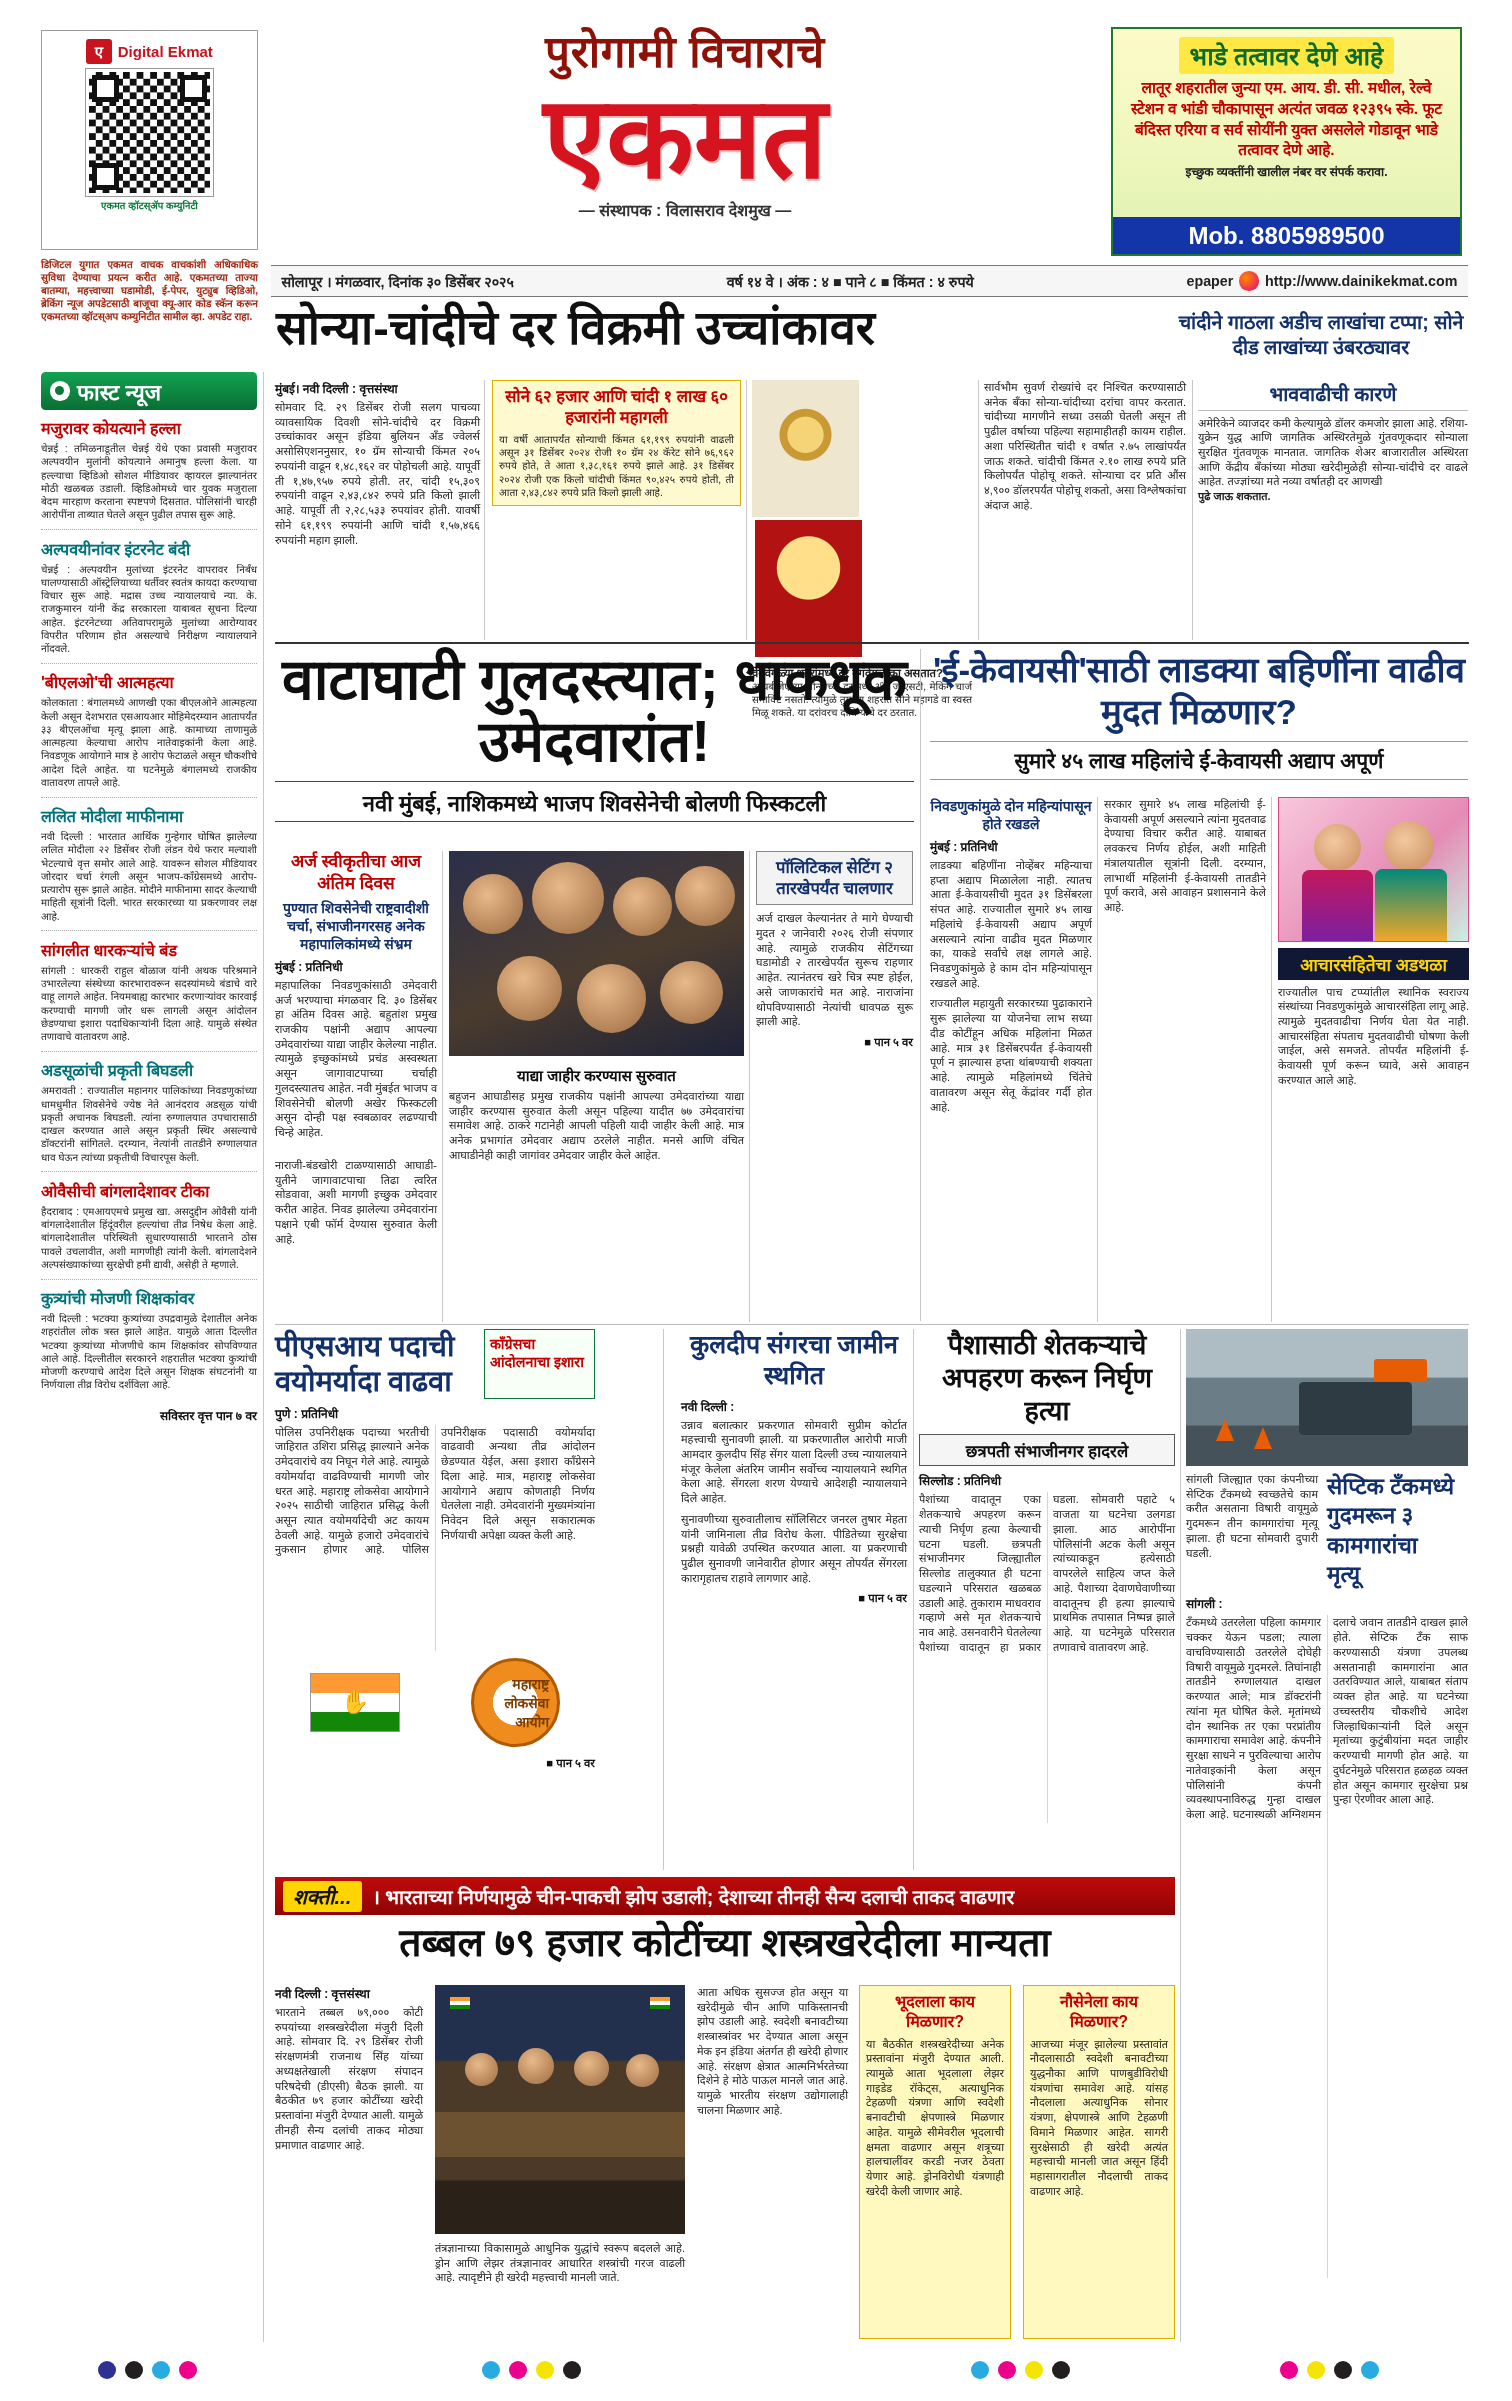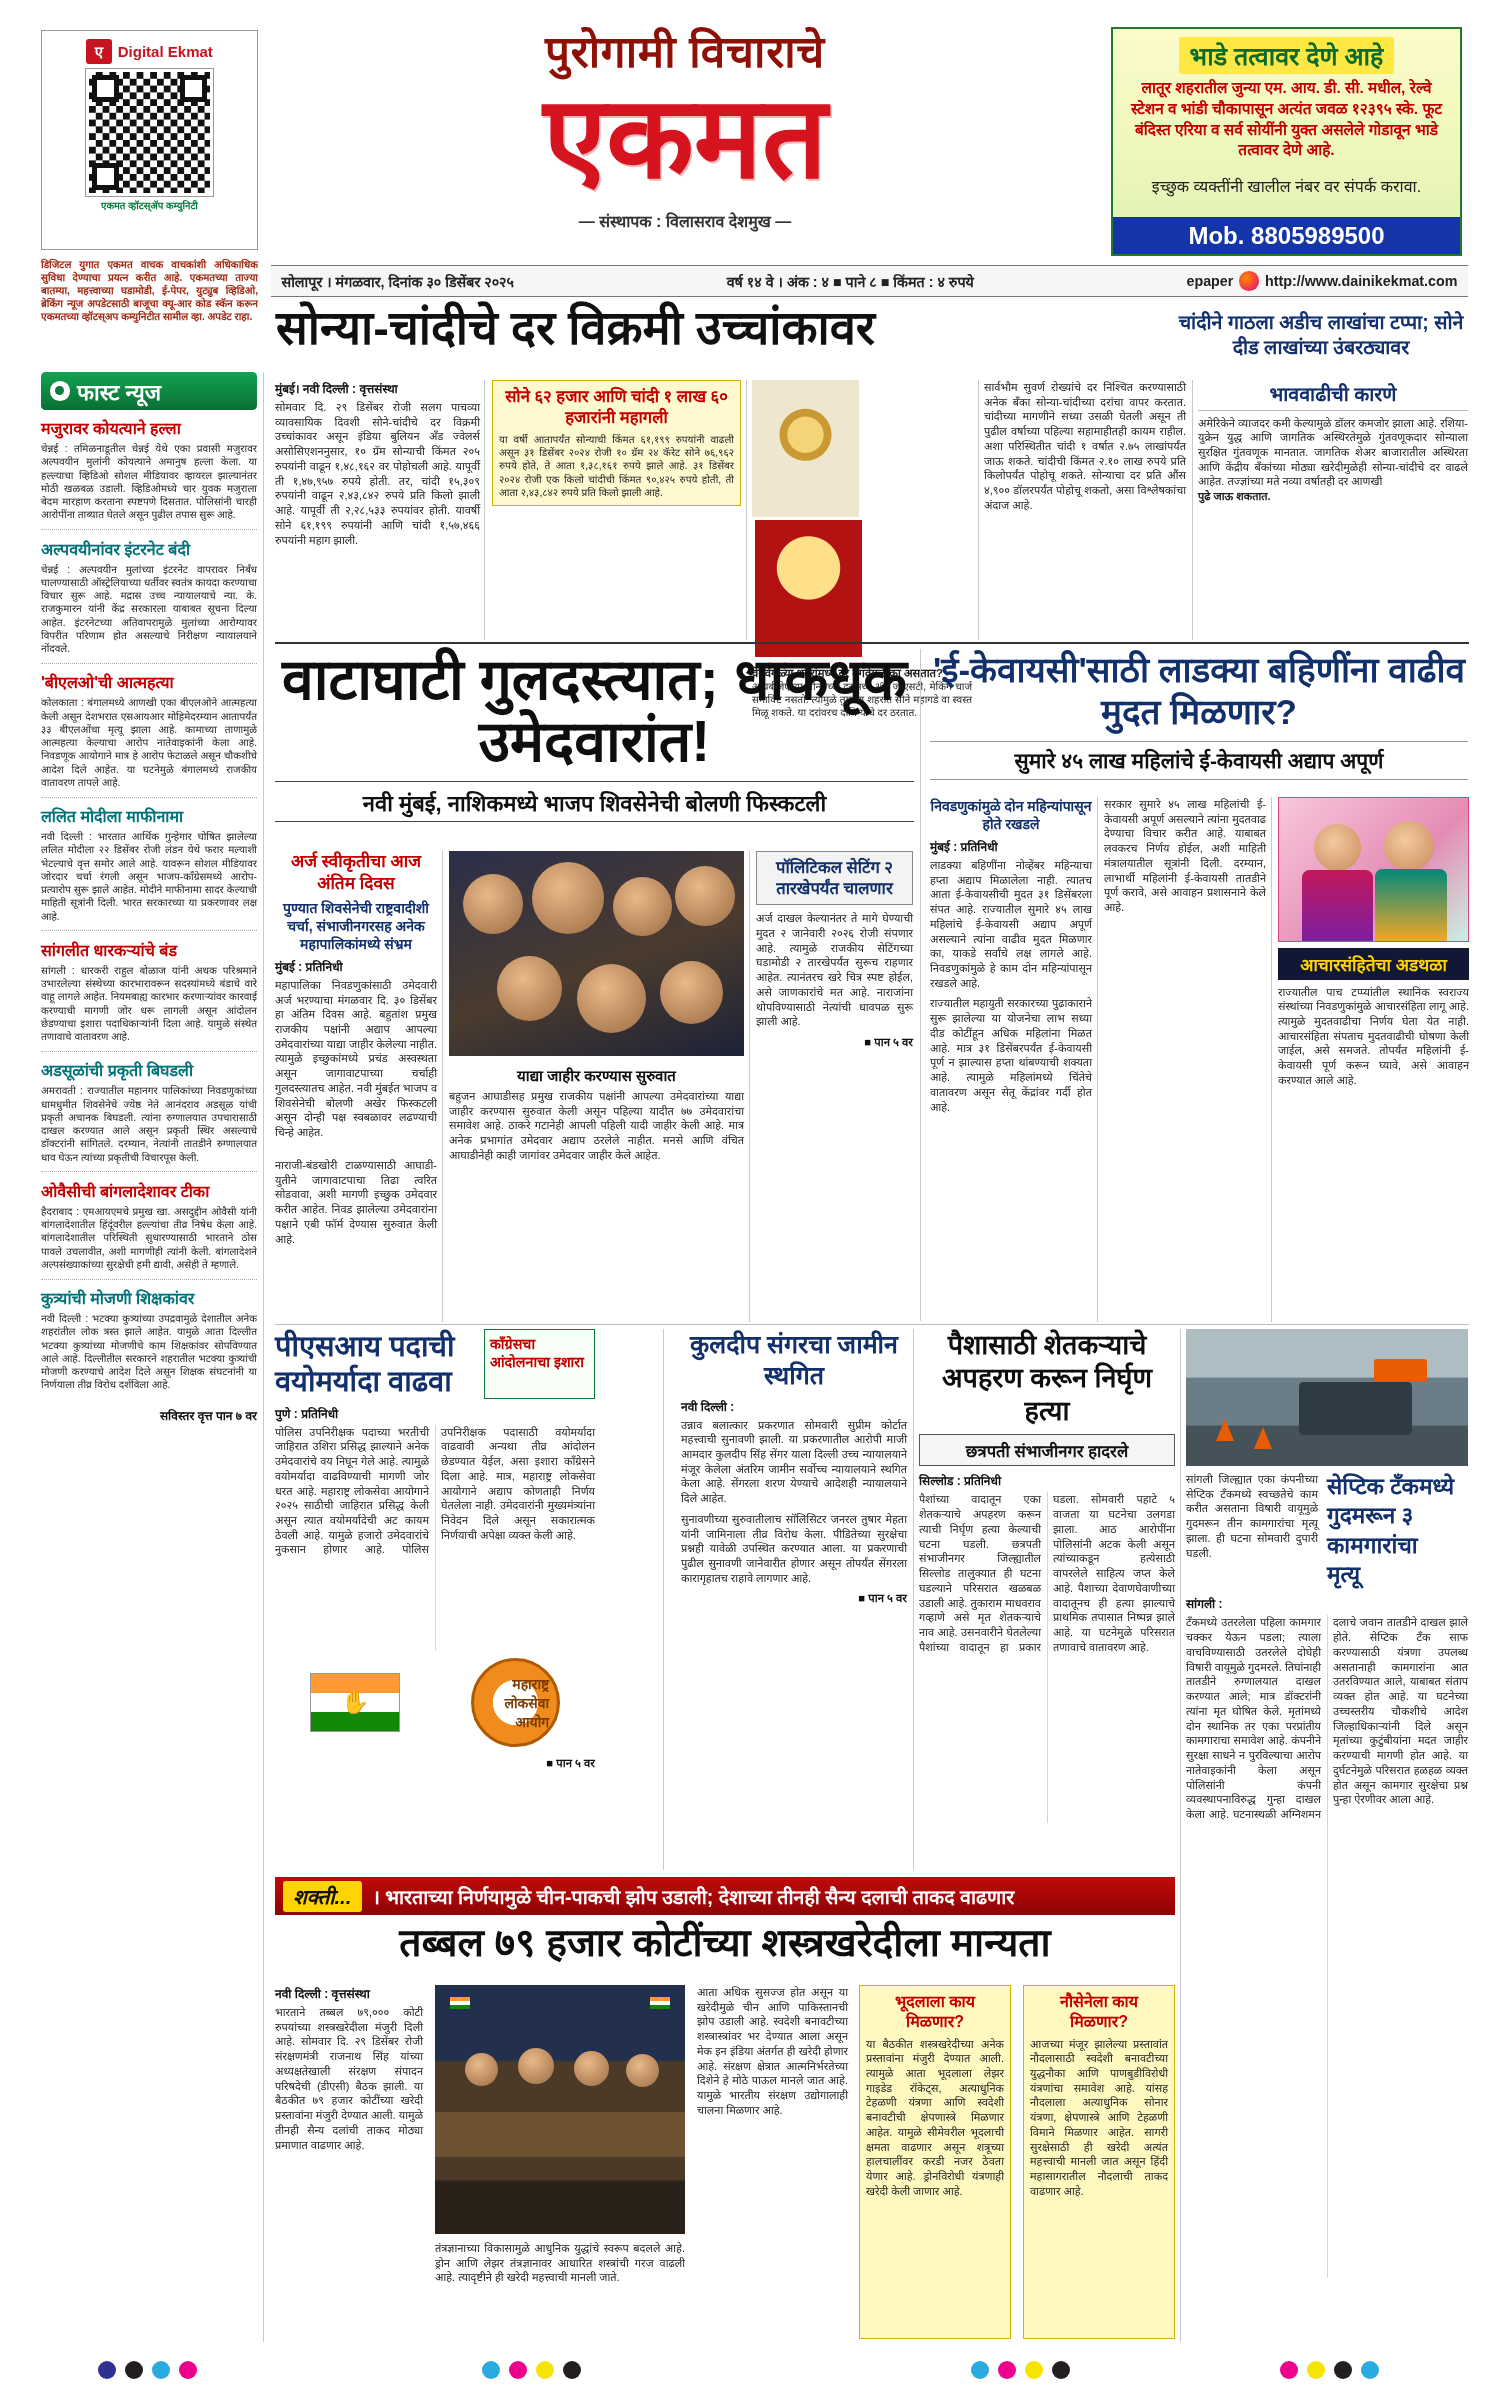--- a/index.html
+++ b/index.html
@@ -21,26 +21,26 @@
   .ekmat-mini{width:25.6px;height:25.6px;background:#c81420;color:#fff;font-weight:bold;font-size:15px;display:flex;align-items:center;justify-content:center;border-radius:3px}
   .qr-brand{color:#c81420;font-weight:bold;font-size:15px}
   .qr-code{width:127px;height:127px;margin:3px auto;position:relative;background:conic-gradient(#111 25%,#fff 0 50%,#111 0 75%,#fff 0) 0 0/13.6px 13.6px repeat;border:3px solid #fff;outline:0.8px solid #999}
   .qr-eye{position:absolute;width:27px;height:27px;border:5.3px solid #111;background:#fff}
   .qr-community{font-size:9.8px;font-weight:bold;color:#0a7a3c}
   #qr-note{left:41px;top:258px;width:217px;height:110px;font-size:10.2px;line-height:1.28;text-align:justify;color:#a32b14;font-weight:bold}
 
   #masthead{left:271px;top:19.6px;width:828px;height:235px;text-align:center}
   .tagline{font-size:44px;font-weight:bold;color:#8f1007;letter-spacing:0.8px}
   .paper-title{font-size:114px;font-weight:bold;color:#d61420;line-height:1.02;text-shadow:1.5px 1.5px 0 #f3b7b7}
-  .founder{font-size:16px;font-weight:bold;color:#333;margin-top:14px}
+  .founder{font-size:16px;font-weight:bold;color:#333;margin-top:3px}
 
   #ad-box{left:1111px;top:27px;width:351px;height:229px;border:2.3px solid #1f7a2d;background:linear-gradient(180deg,#fdfbc8 0%,#eef7bd 55%,#dff0b0 100%);text-align:center;display:flex;flex-direction:column}
   .ad-title{display:inline-block;margin:7.5px auto 4.5px;background:#ffe843;color:#0a6b2d;font-weight:bold;font-size:25px;padding:1.5px 10.5px;border-radius:3px}
   .ad-body{color:#c40000;font-weight:bold;font-size:15.4px;line-height:1.35;padding:0 12px}
-  .ad-contact{color:#222;font-weight:normal;font-size:16px;margin-top:14px}
+  .ad-contact{color:#222;font-weight:bold;font-size:12px;margin-top:2px}
   .ad-mobile{margin-top:auto;background:#1435a8;color:#fff;font-weight:bold;font-size:24px;padding:4.5px 0}
 
   #dateline{left:271px;top:265px;width:1197px;height:32px;border-top:1.5px solid #777;border-bottom:1.5px solid #777;background:#f6f6f6;display:flex;align-items:center;justify-content:space-between;padding:0 10.5px;font-size:14.3px;font-weight:bold;color:#222}
   .epaper-wrap{display:flex;align-items:center;gap:6px}
   .epaper-icon{width:19.6px;height:19.6px;border-radius:50%;background:radial-gradient(circle at 35% 35%,#ff8a00,#e4007c);display:inline-block}
 
   
   #main-head{left:276px;top:303px;width:889px;font-size:47px;font-weight:bold;color:#101010;line-height:1.05}
   #side-head{left:1175px;top:310px;width:292px;font-size:19.6px;font-weight:bold;color:#12306b;line-height:1.3;text-align:center}
   #gold-row{left:275px;top:380px;width:1194px;height:260px}

